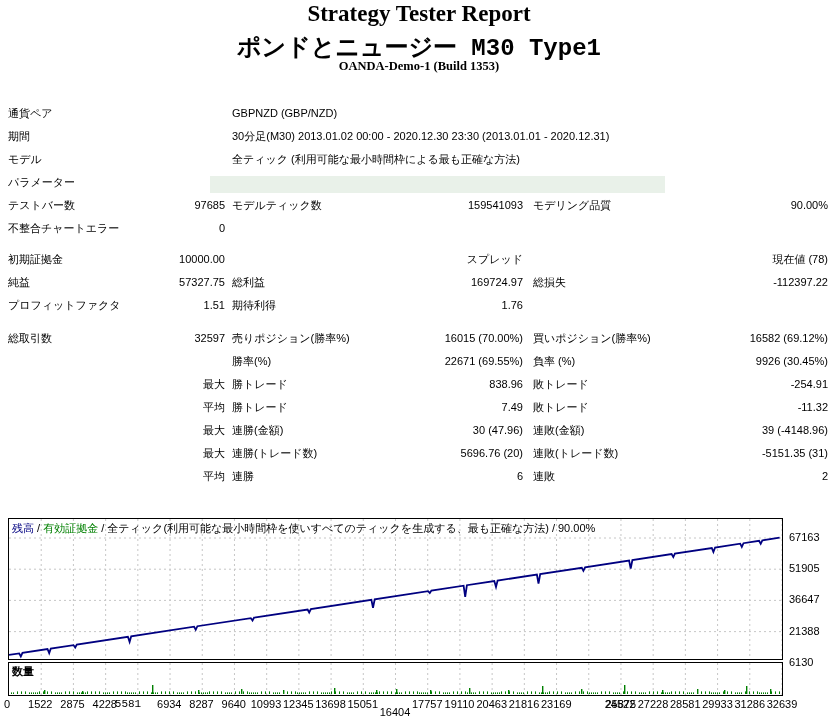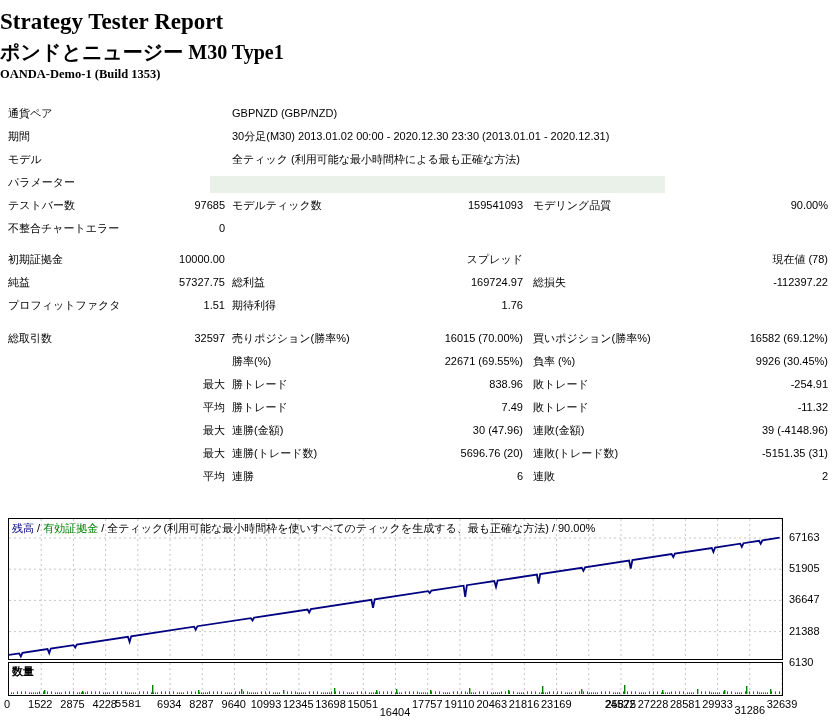--- a/index.html
+++ b/index.html
@@ -1,22 +1,22 @@
 <!DOCTYPE html>
 <html><head>
 <meta charset="utf-8">
 <style>
   html,body{margin:0;padding:0;background:#fff;}
   #page{position:relative;width:838px;height:722px;background:#fff;overflow:hidden;
         font-family:"Liberation Sans","DejaVu Sans",sans-serif;font-size:11px;color:#000;}
-  .center{margin-top:8px;}
+  .center{text-align:center;}
   #report-title{position:absolute;top:1px;left:0;width:838px;
         font-family:"Liberation Serif","DejaVu Serif",serif;font-weight:bold;font-size:23px;}
   #report-subtitle{position:absolute;top:31px;left:0;width:838px;
-        font-family:Liberation Serif, serif;font-weight:bold;font-size:20px;}
+        font-family:Liberation Mono, monospace;font-weight:bold;font-size:24px;}
   #report-build{position:absolute;top:59px;left:0;width:838px;
         font-family:"Liberation Serif","DejaVu Serif",serif;font-weight:bold;font-size:12.5px;}
   #info-block{position:absolute;top:102px;left:0;width:838px;}
   #stats-block{position:absolute;top:194px;left:0;width:838px;}
   .row{position:relative;height:23px;}
   .row span{position:absolute;top:0;line-height:23px;white-space:nowrap;}
   .c1{left:8px;}
   .c2{right:613px;}
   .c3{left:232px;}
   .c4{right:315px;}
@@ -518,17 +518,17 @@
       <span style="left: 427.25px;">17757</span>
       <span style="left: 459.5px;">19110</span>
       <span style="left: 491.75px;">20463</span>
       <span style="left: 524px;">21816</span>
       <span style="left: 556.25px;">23169</span>
       <span style="left: 620px;">24522</span>
       <span style="left: 620.75px;">25875</span>
       <span style="left: 653px;">27228</span>
       <span style="left: 685.25px;">28581</span>
       <span style="left: 717.5px;">29933</span>
-      <span style="left: 749.75px; margin-top: 6px;">31286</span>
+      <span style="left: 749.75px;">31286</span>
       <span style="left: 782px;">32639</span>
     </div>
 
 </div>
 
 </body></html>

